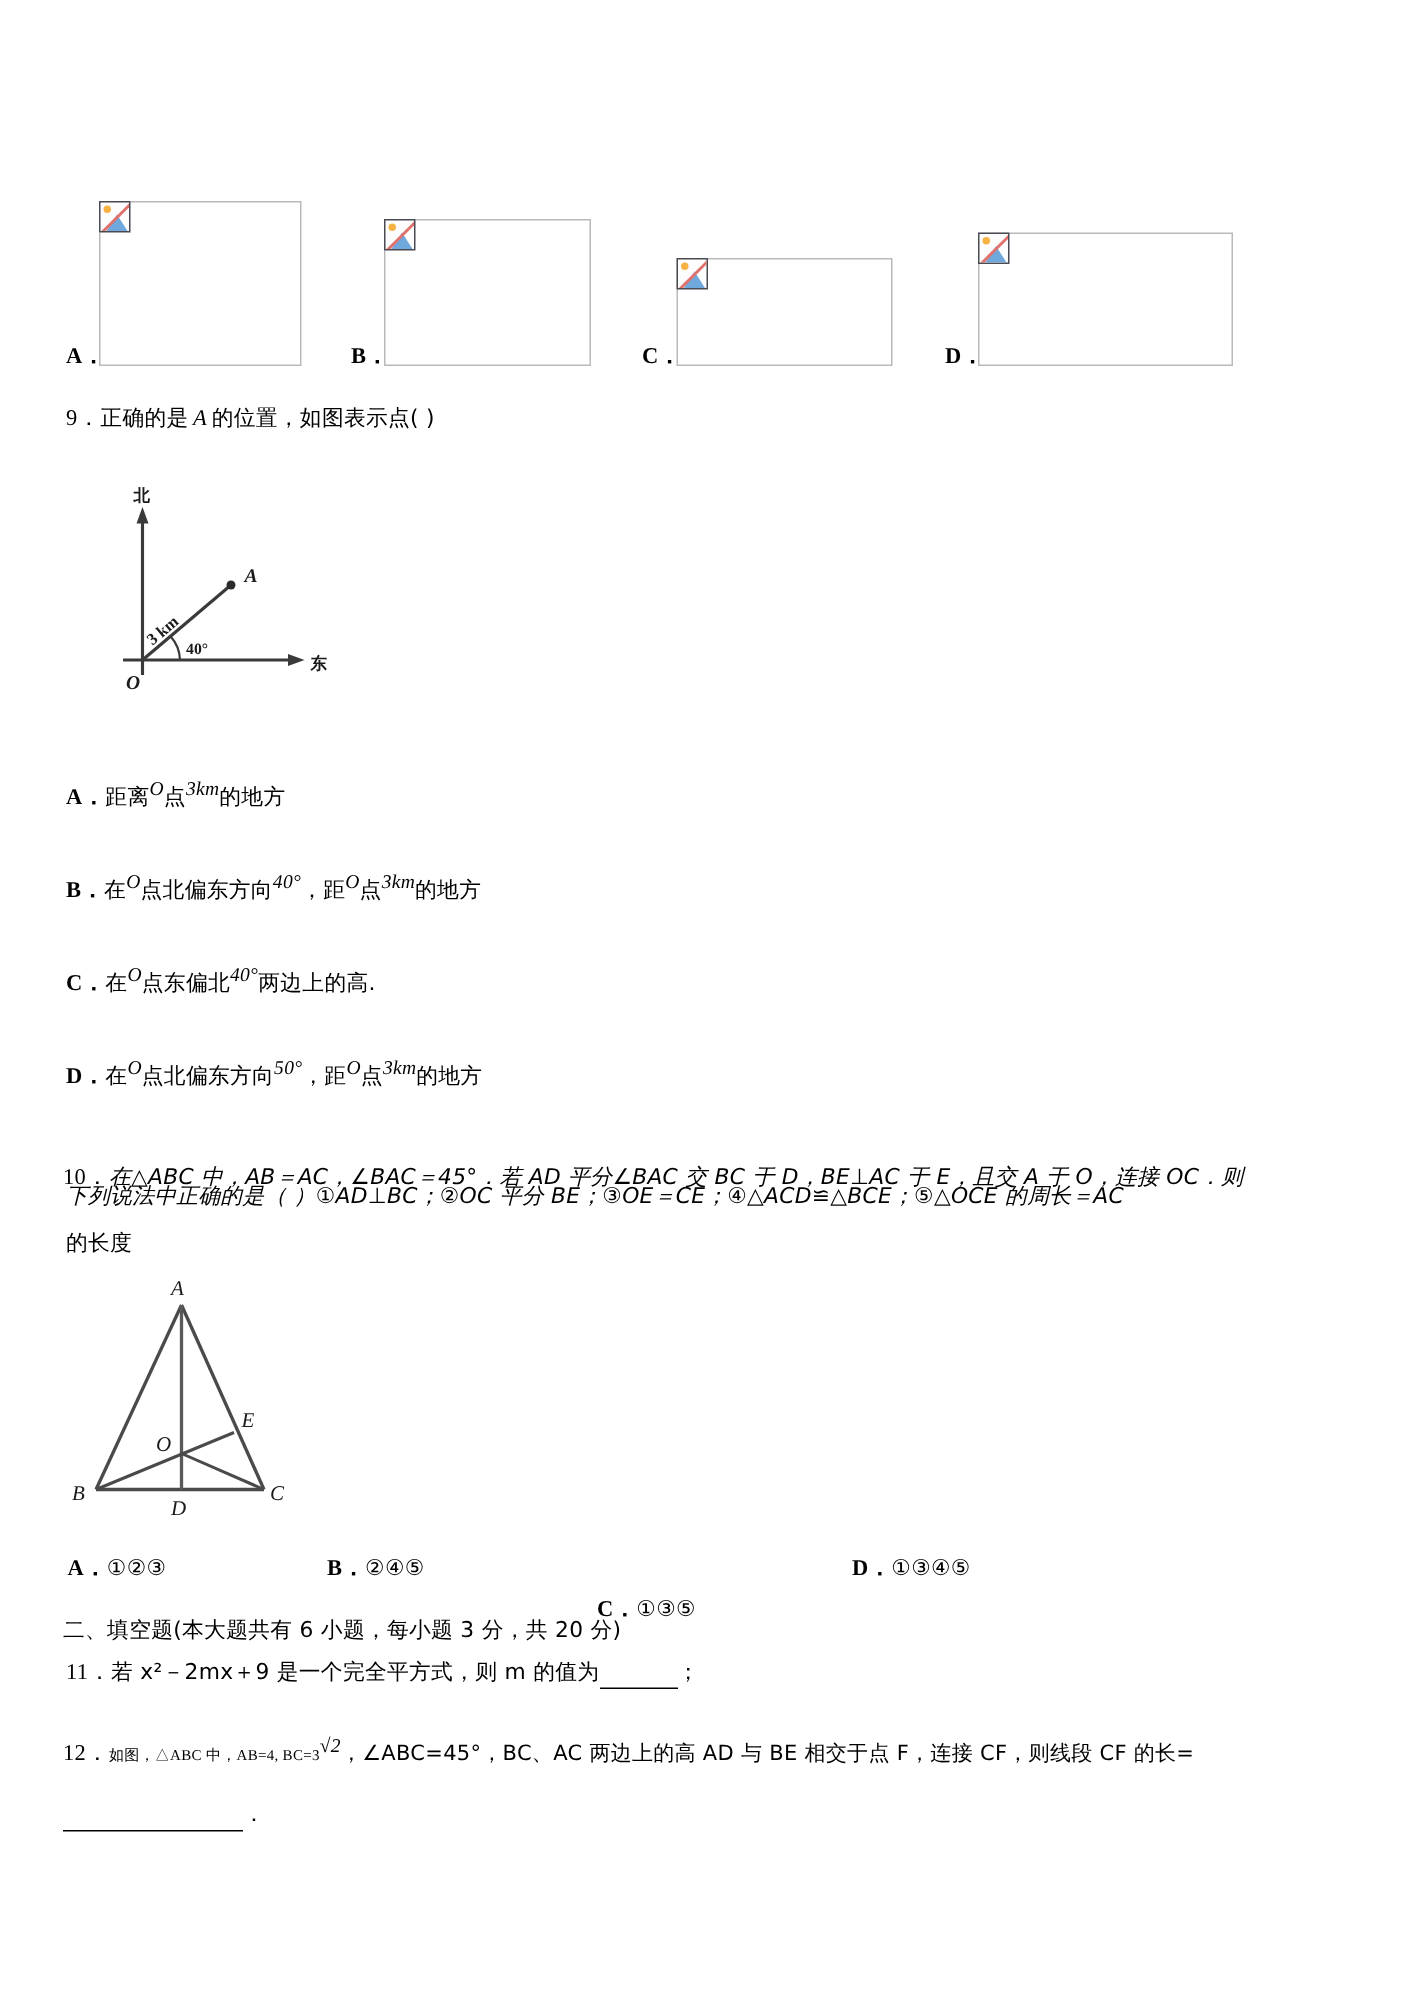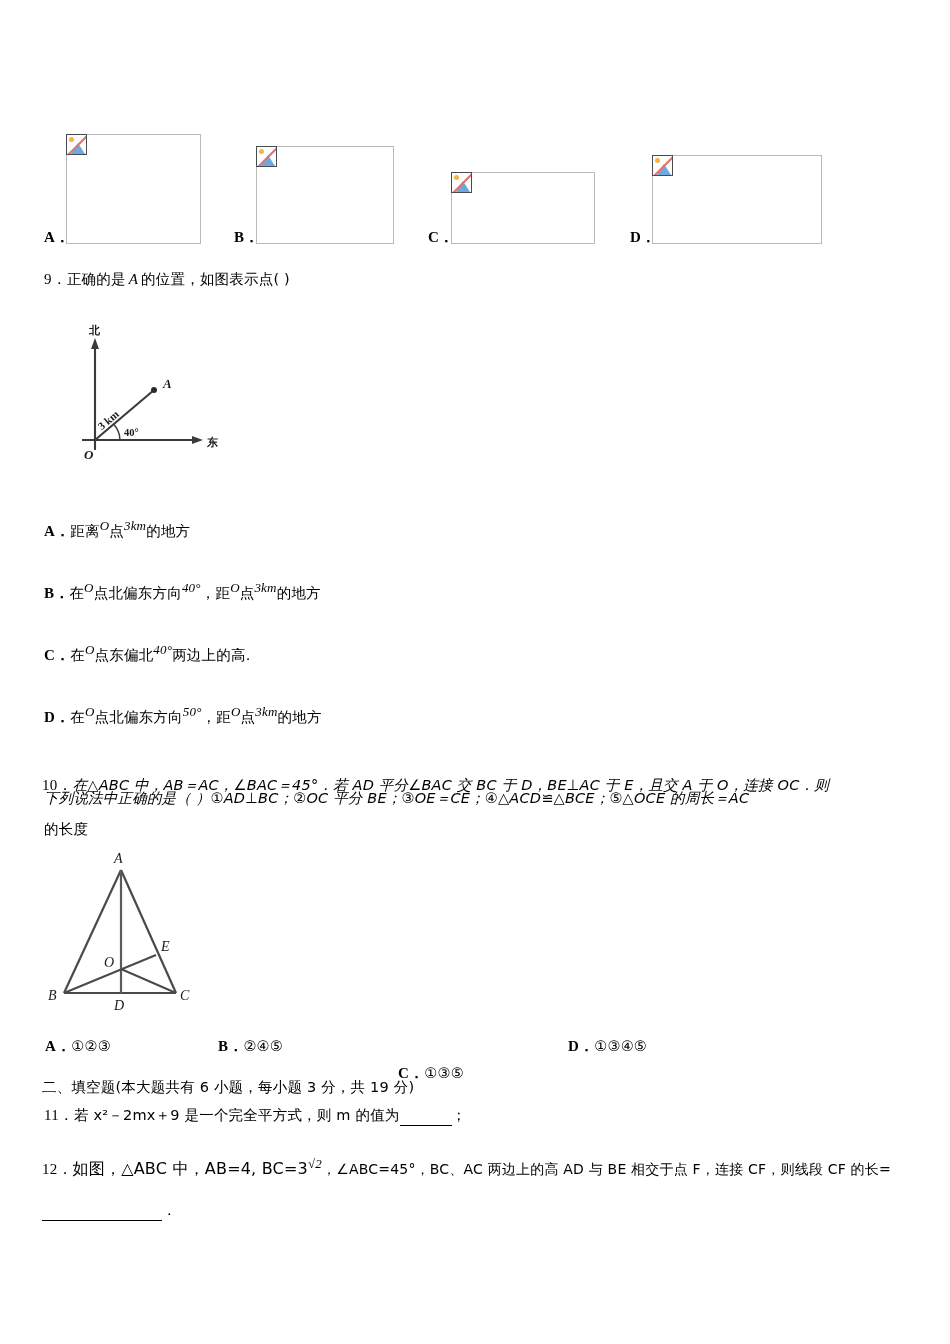--- a/index.html
+++ b/index.html
@@ -229,27 +229,27 @@
     <span class="opt-letter" style="position:static;">B．</span><span class="cn">②④⑤</span>
   </div>
   <div class="qline" style="left:398px; top:1063px;">
     <span class="opt-letter" style="position:static;">C．</span><span class="cn">①③⑤</span>
   </div>
   <div class="qline" style="left:568px; top:1036px;">
     <span class="opt-letter" style="position:static;">D．</span><span class="cn">①③④⑤</span>
   </div>
 
   <div class="qline" style="left:42px; top:1077px;">
-    <span class="cn">二、填空题(本大题共有 6 小题，每小题 3 分，共 19 分)</span>
+    <span class="cn">二、填空题(本大题共有 6 小题，每小题 3 分，共 20 分)</span>
   </div>
 
   <div class="qline" style="left:44px; top:1105px;">
     <span class="qnum">11．</span><span class="cn">若 x²－2mx＋9 是一个完全平方式，则 m 的值为</span><span class="blank-line" style="width:52px;"></span><span class="cn">；</span>
   </div>
 
   <div class="qline" style="left:42px; top:1155px; font-size:14px;">
-    <span class="qnum">12．</span><span class="cn" style="font-size:16px;">如图，△ABC 中，AB=4, BC=3</span><span class="mi sup-small" style="font-size:13px;">√2</span><span class="cn" style="font-size:14px;">，∠ABC=45°，BC、AC 两边上的高 AD 与 BE 相交于点 F，连接 CF，则线段 CF 的长=</span>
+    <span class="qnum">12．</span><span class="cn" style="font-size:10px;font-family:Liberation Serif, serif;">如图，△ABC 中，AB=4, BC=3</span><span class="mi sup-small" style="font-size:13px;">√2</span><span class="cn" style="font-size:14px;">，∠ABC=45°，BC、AC 两边上的高 AD 与 BE 相交于点 F，连接 CF，则线段 CF 的长=</span>
   </div>
   <div class="qline" style="left:42px; top:1200px;">
     <span class="blank-line" style="width:120px;"></span><span class="cn">．</span>
   </div>
 
 </div>
 
 </body></html>

